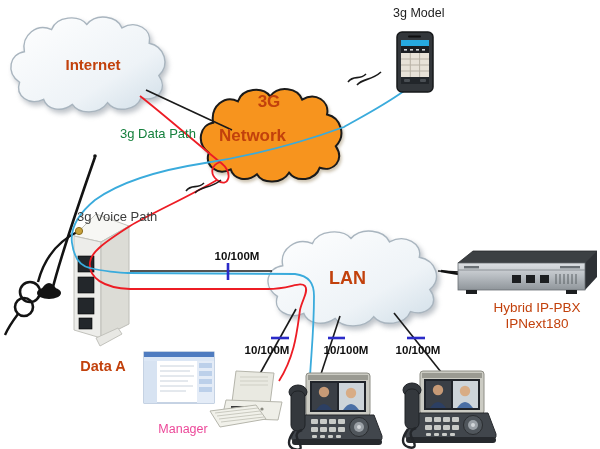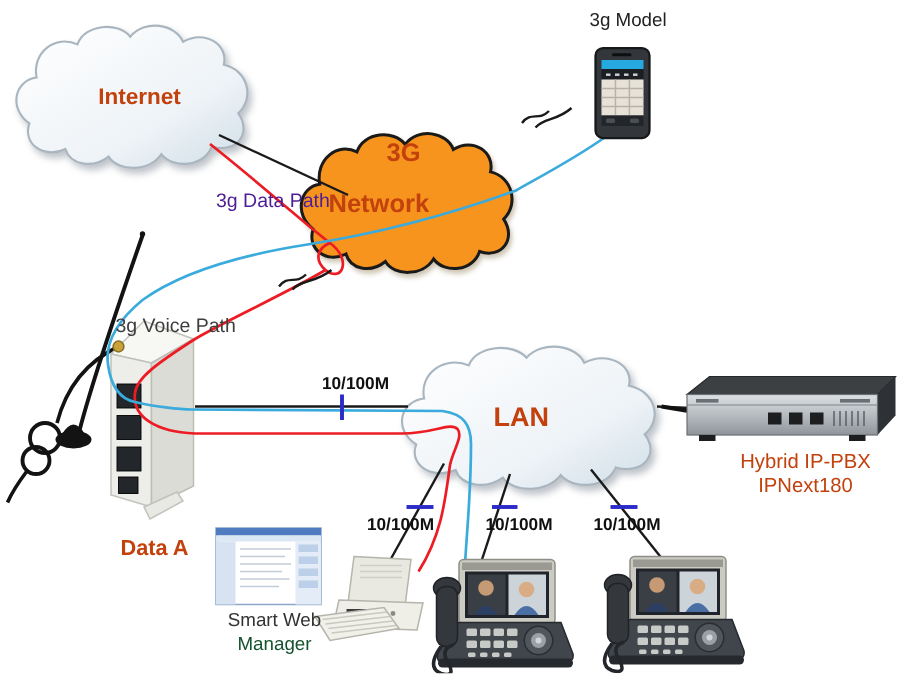--- a/index.html
+++ b/index.html
@@ -6,31 +6,31 @@
   .stage{position:relative;width:600px;height:449px;background:#ffffff;overflow:hidden;
          font-family:"Liberation Sans",sans-serif;}
   .stage svg{position:absolute;left:0;top:0;}
   .lbl{position:absolute;color:#c2410c;white-space:nowrap;}
   .cloud{filter:drop-shadow(3px 4px 3px rgba(110,122,136,.45));}
   .cloud3g{filter:drop-shadow(2px 3px 2px rgba(90,60,0,.30));}
   .c-internet{left:33px;top:56px;width:120px;text-align:center;font-weight:bold;font-size:15px;}
   .c-g3a{left:219px;top:92px;width:100px;text-align:center;font-weight:bold;font-size:17px;}
   .c-g3b{left:219px;top:126px;width:100px;text-align:left;font-weight:bold;font-size:17px;}
   .c-lan{left:305px;top:268px;width:85px;text-align:center;font-weight:bold;font-size:18px;}
-  .p-data{left:120px;top:126px;font-size:13px;color:#4c1d95;margin-left:24px;}
+  .p-data{left:120px;top:126px;font-size:13px;color:#15803d;}
   .p-voice{left:77px;top:173px;font-size:13px;color:#3d3d3d;margin-top:36px;}
   .p-phone3g{left:393px;top:6px;font-size:12.5px;color:#222;}
   .speed{width:80px;text-align:center;font-weight:bold;font-size:11.5px;color:#101010;}
   .s1{left:197px;top:250px}.s2{left:227px;top:344px}.s3{left:306px;top:344px}.s4{left:378px;top:344px}
   .d-router1{left:42px;top:340px;width:122px;text-align:center;font-weight:bold;font-size:14.5px;}
   .d-router2{left:42px;top:358px;width:122px;text-align:center;font-weight:bold;font-size:14.5px;}
   .d-pbx1{left:467px;top:300px;width:140px;text-align:center;font-size:13.5px;}
   .d-pbx2{left:467px;top:316px;width:140px;text-align:center;font-size:13.5px;}
   .d-mgr1{left:124px;top:406px;width:118px;text-align:center;font-size:12.5px;color:#333;}
-  .d-mgr2{left:124px;top:422px;width:118px;text-align:center;font-size:12.5px;color:#14532d;}
+  .d-mgr2{left:124px;top:422px;width:118px;text-align:center;font-size:12.5px;color:#ec4899;}
 </style>
 </head>
 <body>
 
 <div class="stage">
 <svg width="600" height="449" viewBox="0 0 600 449">
   <defs>
     <linearGradient id="cloudGrad" x1="0" y1="0" x2="1" y2="1">
       <stop offset="0" stop-color="#ffffff"></stop>
       <stop offset="0.65" stop-color="#eef3f7"></stop>
@@ -230,15 +230,14 @@
 <div class="lbl p-phone3g">3g Model</div>
 
 <div class="lbl speed s1">10/100M</div>
 <div class="lbl speed s2">10/100M</div>
 <div class="lbl speed s3">10/100M</div>
 <div class="lbl speed s4">10/100M</div>
 
 <div class="lbl d-router2">Data A</div>
 <div class="lbl d-pbx1">Hybrid IP-PBX</div>
 <div class="lbl d-pbx2">IPNext180</div>
-<div class="lbl d-mgr1">Smart Web</div>
 <div class="lbl d-mgr2">Manager</div>
 </div>
 
 </body></html>

